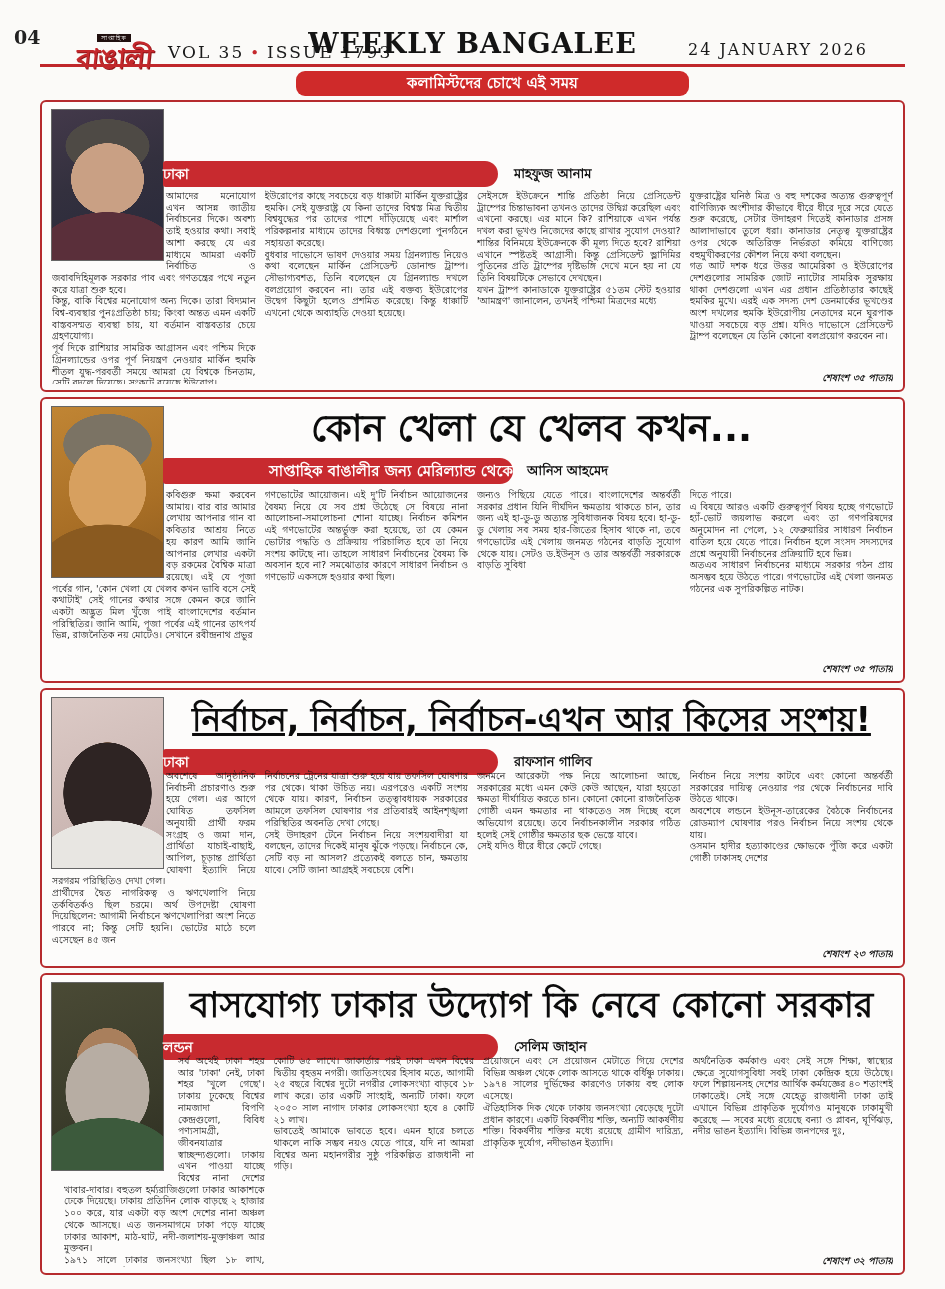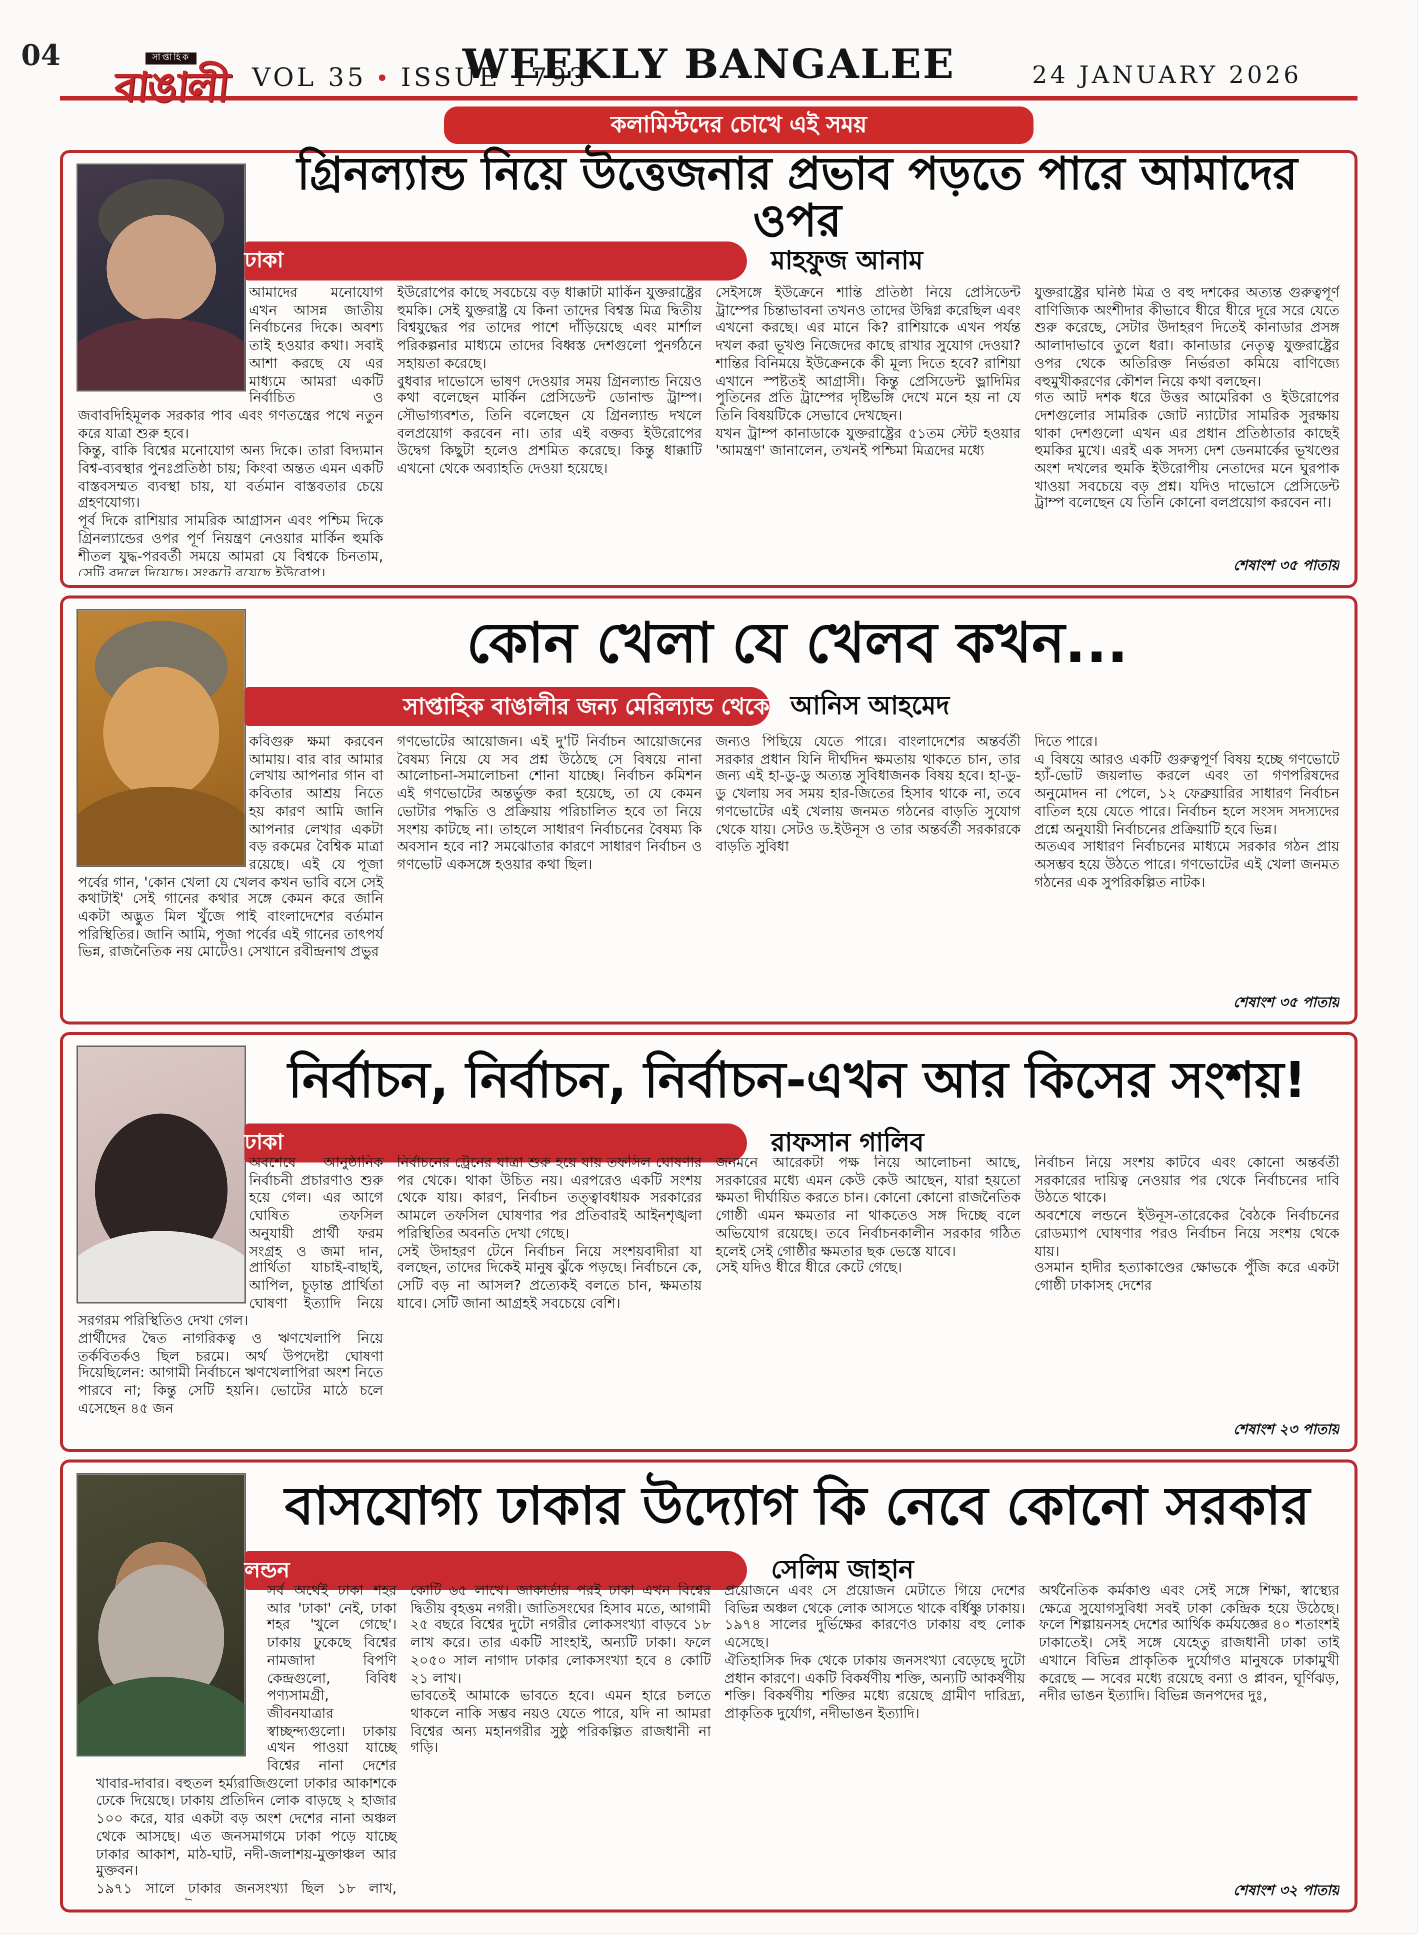--- a/index.html
+++ b/index.html
@@ -51,27 +51,27 @@
   .a4 .photo{height:189px;background:
       radial-gradient(ellipse 62% 24% at 50% 96%, #3c5a3c 0 99%, transparent 100%),
       radial-gradient(ellipse 38% 26% at 50% 58%, #b7ada3 0 99%, transparent 100%),
       radial-gradient(ellipse 28% 18% at 50% 42%, #a97f5c 0 99%, transparent 100%),
       linear-gradient(160deg,#4a4a35,#3b3c2b 60%,#2e2f22);}
   .headline{position:absolute;left:126px;right:8px;top:2px;height:56px;display:flex;
             align-items:center;justify-content:center;font-weight:bold;color:#0c0c0c;
             line-height:1.05;text-align:center;}
   .a1 .headline{font-size:30px;}
   .a2 .headline{font-size:37px;}
-  .a3 .headline{font-size:33px;}
+  .a3 .headline{font-size:33px;text-decoration:underline;}
   .a4 .headline{font-size:35px;}
   .pill{position:absolute;left:121px;top:59px;height:26px;background:#c82a2f;
         border-radius:3px 14px 14px 3px;color:#fff;font-weight:bold;font-size:14px;
         line-height:26px;box-sizing:border-box;width:335px;}
   .a2 .pill{width:350px;font-size:15px;text-align:right;padding-left:20px;}
-  .byline{position:absolute;left:472px;top:59px;font-weight:bold;font-size:17px;
+  .byline{position:absolute;left:472px;top:59px;font-weight:bold;font-size:13px;
           line-height:26px;color:#0d0d0d;}
   .a2 .byline{left:485px;text-align:right;}
   .body{position:absolute;left:10px;right:10px;bottom:6px;display:flex;gap:9px;}
   .a1 .body{top:88px;} .a2 .body{top:90px;} .a3 .body{top:80px;} .a4 .body{top:80px;margin-left:12px;}
   .col{flex:1 1 0;font-size:9.3px;line-height:11.7px;text-align:justify;
        white-space:pre-line;overflow:hidden;color:#141414;}
   .col4{display:flex;flex-direction:column;}
   .col4 .flow{flex:1 1 auto;overflow:hidden;font-size:9.3px;line-height:11.7px;
               text-align:justify;white-space:pre-line;color:#141414;}
   .endnote{flex:0 0 auto;text-align:right;font-style:italic;font-weight:bold;
@@ -93,21 +93,20 @@
   <div class="vol-issue">
     <span>VOL 35</span><span class="dot">•</span><span>ISSUE 1793</span>
   </div>
   <div class="paper-title">WEEKLY BANGALEE</div>
   <div class="issue-date">24 JANUARY 2026</div>
   <div class="head-rule"></div>
   <div class="section-banner">কলামিস্টদের চোখে এই সময়</div>
 
   <div class="art a1">
     <div class="photo"></div>
-    <div class="headline">গ্রিনল্যান্ড নিয়ে উত্তেজনার প্রভাব পড়তে পারে আমাদের ওপর</div>
     <div class="pill">ঢাকা</div>
     <div class="byline">মাহফুজ আনাম</div>
     <div class="body">
       <div class="col"><div class="spacer"></div><span>আমাদের মনোযোগ এখন আসন্ন জাতীয় নির্বাচনের দিকে। অবশ্য তাই হওয়ার কথা। সবাই আশা করছে যে এর মাধ্যমে আমরা একটি নির্বাচিত ও জবাবদিহিমূলক সরকার পাব এবং গণতন্ত্রের পথে নতুন করে যাত্রা শুরু হবে।
 কিন্তু, বাকি বিশ্বের মনোযোগ অন্য দিকে। তারা বিদ্যমান বিশ্ব-ব্যবস্থার পুনঃপ্রতিষ্ঠা চায়; কিংবা অন্তত এমন একটি বাস্তবসম্মত ব্যবস্থা চায়, যা বর্তমান বাস্তবতার চেয়ে গ্রহণযোগ্য।
 পূর্ব দিকে রাশিয়ার সামরিক আগ্রাসন এবং পশ্চিম দিকে গ্রিনল্যান্ডের ওপর পূর্ণ নিয়ন্ত্রণ নেওয়ার মার্কিন হুমকি শীতল যুদ্ধ-পরবর্তী সময়ে আমরা যে বিশ্বকে চিনতাম, সেটি বদলে দিয়েছে। সংকটে রয়েছে ইউরোপ।
 রাশিয়ার এই আগ্রাসনের জন্য ইউরোপ হয়তো সামরিক, অর্থনৈতিক ও মানসিকভাবে প্রস্তুত ছিল। কিন্তু,</span></div>
       <div class="col">ইউরোপের কাছে সবচেয়ে বড় ধাক্কাটা মার্কিন যুক্তরাষ্ট্রের হুমকি। সেই যুক্তরাষ্ট্র যে কিনা তাদের বিশ্বস্ত মিত্র দ্বিতীয় বিশ্বযুদ্ধের পর তাদের পাশে দাঁড়িয়েছে এবং মার্শাল পরিকল্পনার মাধ্যমে তাদের বিধ্বস্ত দেশগুলো পুনর্গঠনে সহায়তা করেছে।
 বুধবার দাভোসে ভাষণ দেওয়ার সময় গ্রিনল্যান্ড নিয়েও কথা বলেছেন মার্কিন প্রেসিডেন্ট ডোনাল্ড ট্রাম্প। সৌভাগ্যবশত, তিনি বলেছেন যে গ্রিনল্যান্ড দখলে বলপ্রয়োগ করবেন না। তার এই বক্তব্য ইউরোপের উদ্বেগ কিছুটা হলেও প্রশমিত করেছে। কিন্তু ধাক্কাটি এখনো থেকে অব্যাহতি দেওয়া হয়েছে।</div>
       <div class="col">সেইসঙ্গে ইউক্রেনে শান্তি প্রতিষ্ঠা নিয়ে প্রেসিডেন্ট ট্রাম্পের চিন্তাভাবনা তখনও তাদের উদ্বিগ্ন করেছিল এবং এখনো করছে। এর মানে কি? রাশিয়াকে এখন পর্যন্ত দখল করা ভূখণ্ড নিজেদের কাছে রাখার সুযোগ দেওয়া? শান্তির বিনিময়ে ইউক্রেনকে কী মূল্য দিতে হবে? রাশিয়া এখানে স্পষ্টতই আগ্রাসী। কিন্তু প্রেসিডেন্ট ভ্লাদিমির পুতিনের প্রতি ট্রাম্পের দৃষ্টিভঙ্গি দেখে মনে হয় না যে তিনি বিষয়টিকে সেভাবে দেখছেন।

